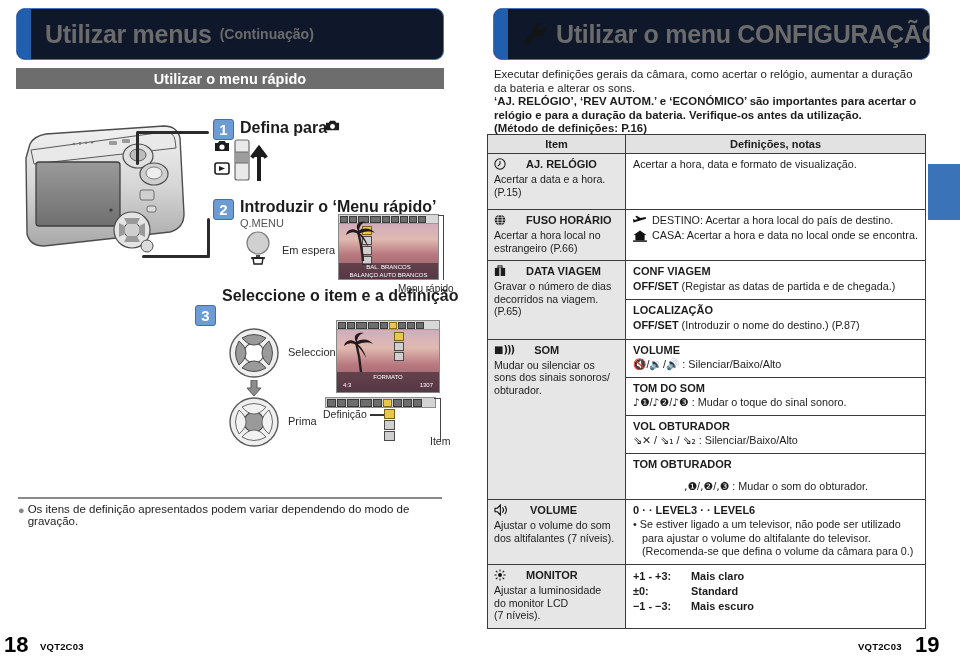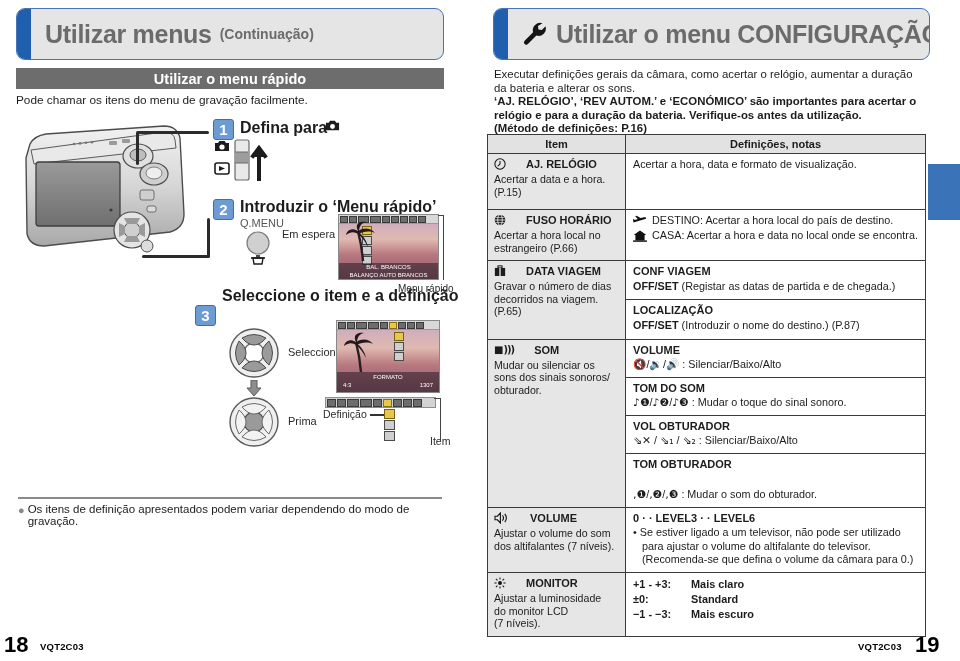--- a/index.html
+++ b/index.html
@@ -10,21 +10,21 @@
     color: #1c1c1c;
     overflow: hidden;
   }
   #page { position: relative; width: 960px; height: 661px; }
 
   
   .banner {
     position: absolute;
     border: 1.5px solid #4a73b5;
     border-radius: 9px;
-    background: #e5e5e5;
+    background: #0f172a;
     display: flex;
     align-items: center;
     overflow: hidden;
   }
   .banner .tab-bar {
     width: 14px; height: 100%;
     background: #1f5fae;
     flex: 0 0 auto;
   }
   .banner .banner-inner {
@@ -211,21 +211,20 @@
     <div class="banner" id="banner-left">
       <div class="tab-bar"></div>
       <div class="banner-inner">
         <span class="banner-title">Utilizar menus</span>
         <span class="banner-sub">(Continuação)</span>
       </div>
     </div>
 
     <div class="grayband" id="grayband-left">Utilizar o menu rápido</div>
 
-    <div id="lead-left">Pode chamar os itens do menu de gravação facilmente.</div>
 
     <svg id="camera-illu" viewBox="0 0 190 150">
       <defs>
         <linearGradient id="bodyg" x1="0" y1="0" x2="0" y2="1">
           <stop offset="0" stop-color="#f2f2f2"></stop>
             <stop offset="0.5" stop-color="#d6d6d6"></stop>
             <stop offset="1" stop-color="#a8a8a8"></stop>
         </linearGradient>
         <linearGradient id="scrg" x1="0" y1="0" x2="0" y2="1">
           <stop offset="0" stop-color="#9a9a9a"></stop>
@@ -284,21 +283,21 @@
 
     <div class="step-num" style="left:213px; top:199px;">2</div>
     <div class="step-title" style="left:240px; top:198px;">Introduzir o ‘Menu rápido’</div>
     <div class="small-label" style="left:240px; top:217px; color:#555;">Q.MENU</div>
     <svg style="position:absolute; left:243px; top:231px;" width="30" height="34" viewBox="0 0 30 34">
       <circle cx="15" cy="12" r="11" fill="#d0d0d0" stroke="#7d7d7d" stroke-width="1.2"></circle>
       <path d="M10,27 h10 l-1,6 h-8 z" fill="none" stroke="#1c1c1c" stroke-width="1.4"></path>
       <line x1="8" y1="27" x2="22" y2="27" stroke="#1c1c1c" stroke-width="1.6"></line>
       <line x1="13" y1="25" x2="17" y2="25" stroke="#1c1c1c" stroke-width="1.6"></line>
     </svg>
-    <div class="small-label" style="left:282px; top:228px;">Em espera</div>
+    <div class="small-label" style="left:282px; top:244px;">Em espera</div>
 
     <div class="lcd" style="left:338px; top:214px; width:101px; height:66px;">
       <div class="iconbar">
         <i></i>
         <i></i>
         <i style="width:11px"></i>
         <i style="width:11px"></i>
         <i></i>
         <i></i>
         <i></i>
@@ -564,21 +563,21 @@
           <div class="def-head">VOL OBTURADOR</div>
           <div class="def-line" style="margin-top:2px;">
             <span class="gl">⇘✕</span><span> / </span><span class="gl">⇘₁</span><span> / </span><span class="gl">⇘₂</span>
             <span>: Silenciar/Baixo/Alto</span>
           </div>
         </td>
       </tr>
       <tr>
         <td class="defcell">
           <div class="def-head">TOM OBTURADOR</div>
-          <div class="def-line" style="margin-top:18px;">
+          <div class="def-line" style="margin-top:10px;text-align:center;">
             <span class="gl">‚❶</span><span>/</span><span class="gl">‚❷</span><span>/</span><span class="gl">‚❸</span>
             <span>: Mudar o som do obturador.</span>
           </div>
         </td>
       </tr>
 
       <tr>
         <td class="itemcell">
           <div class="item-name">
             <svg class="ic-box" viewBox="0 0 16 12" style="width:16px;height:12px;">

